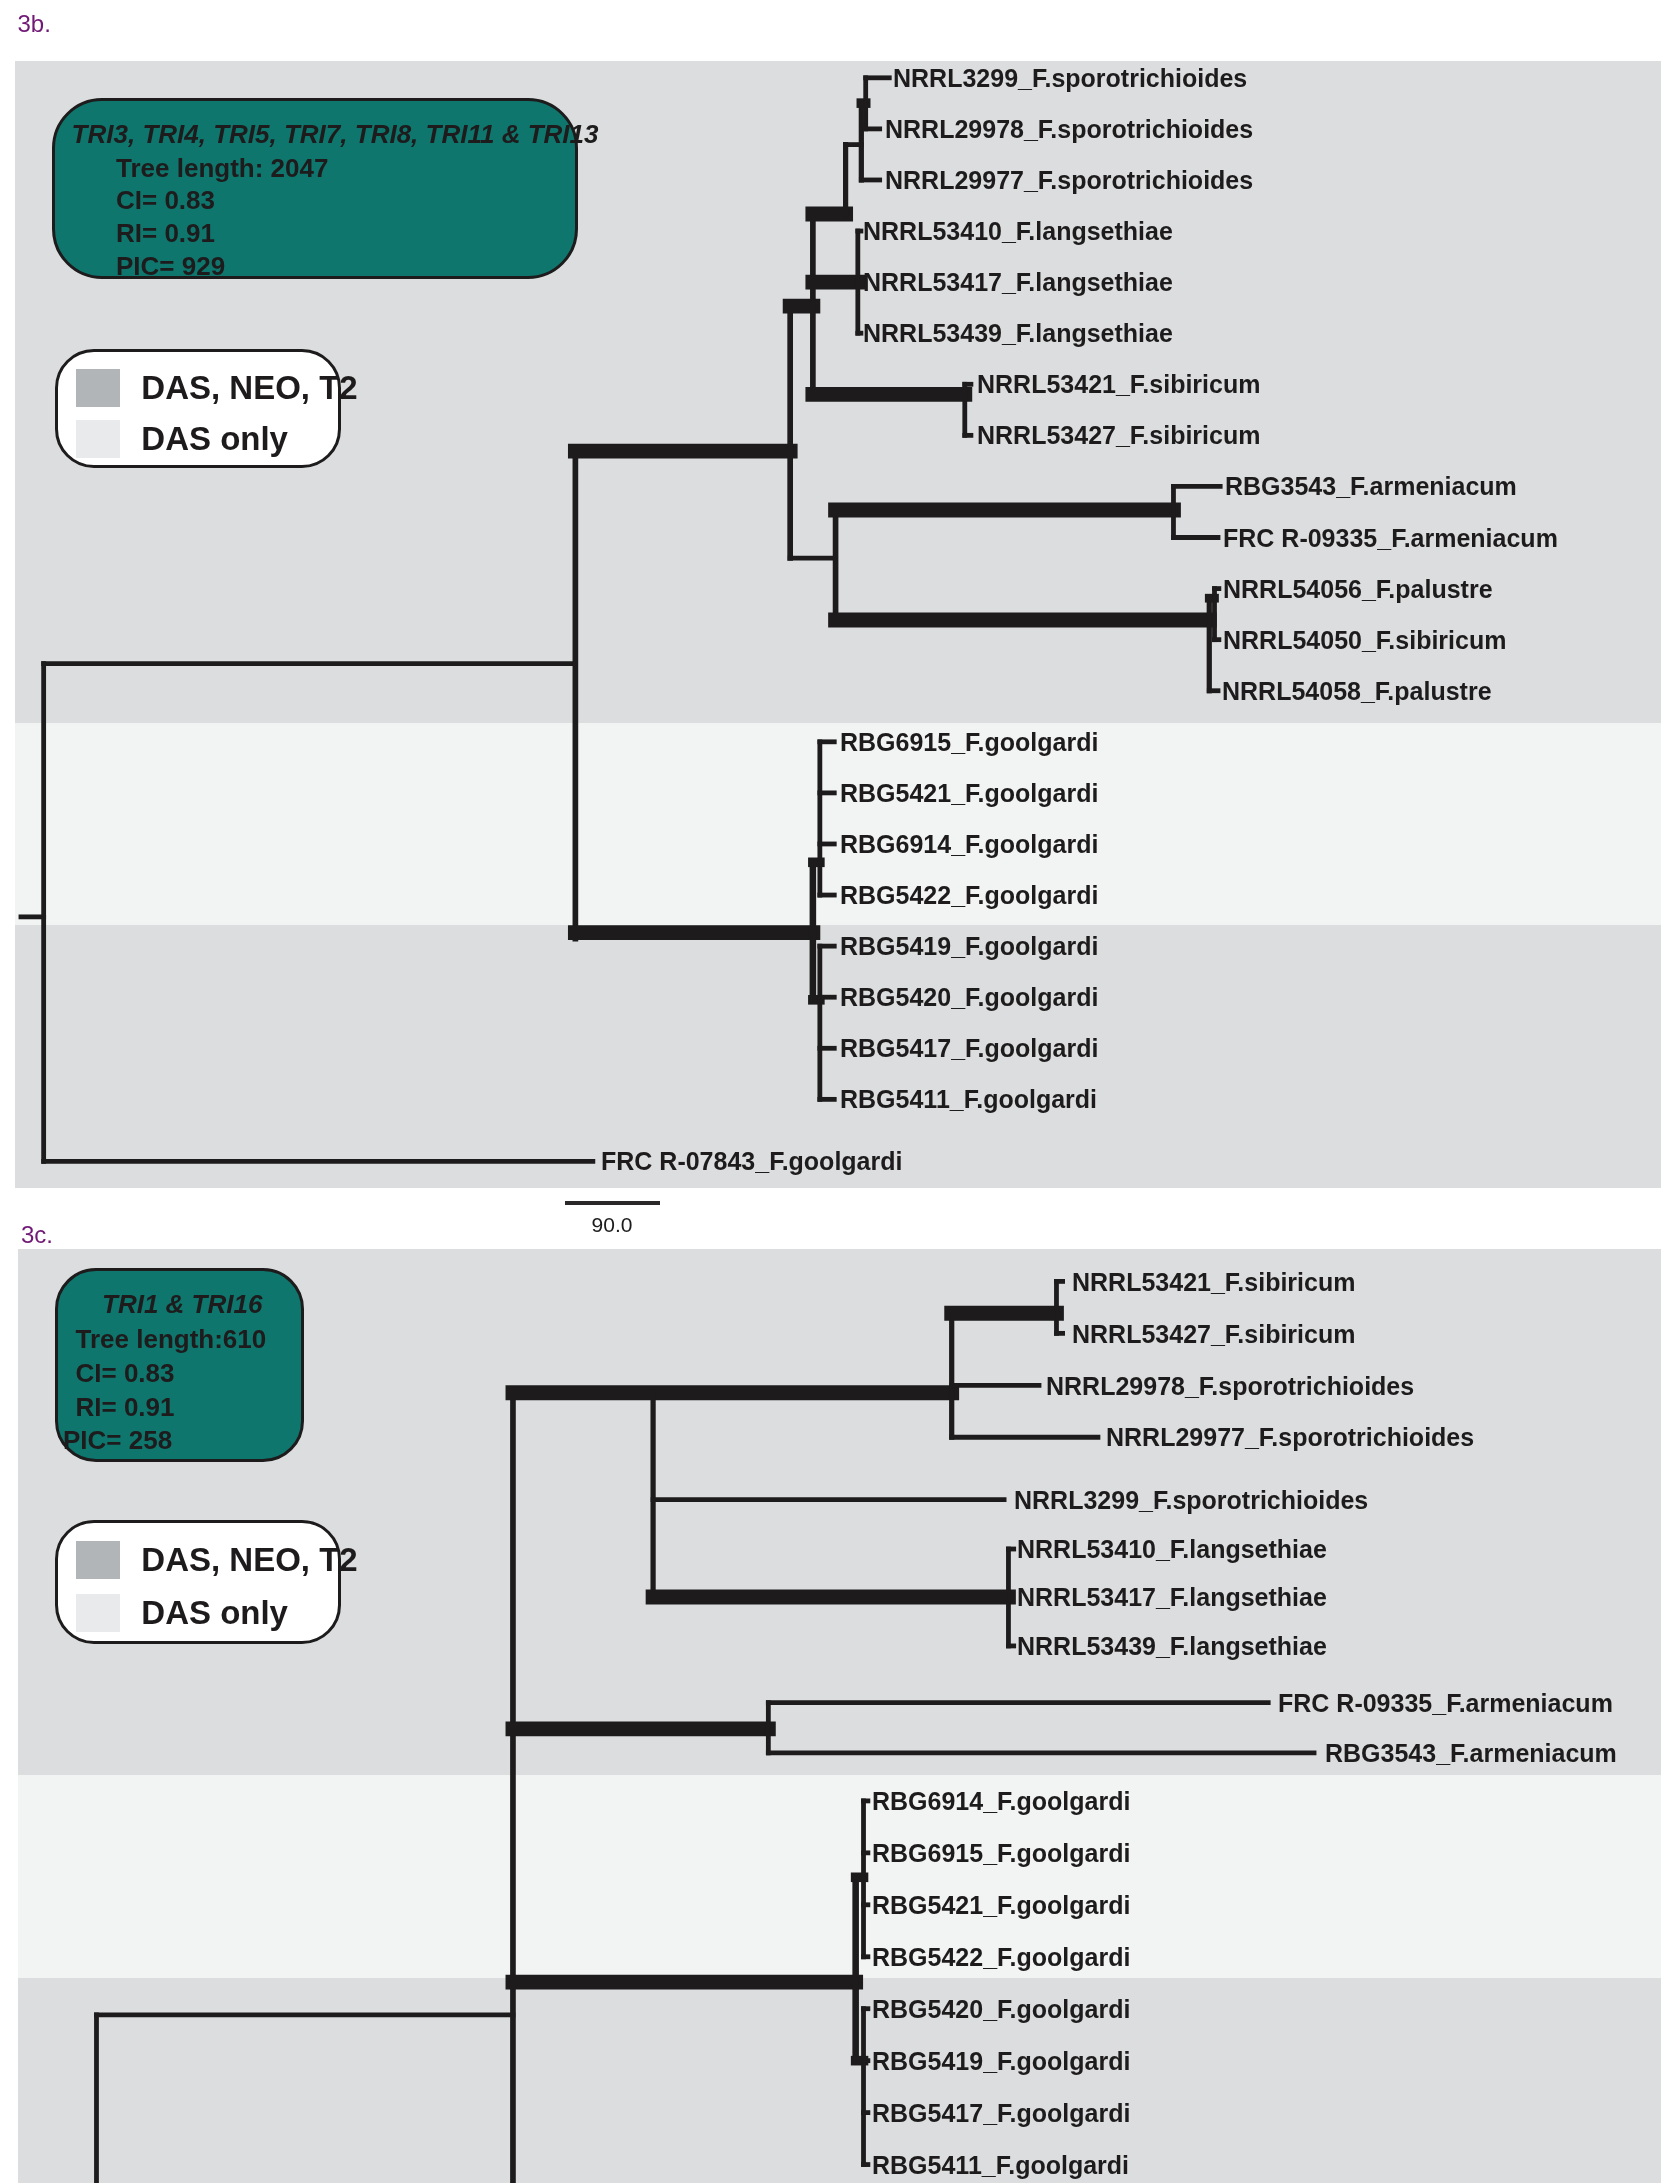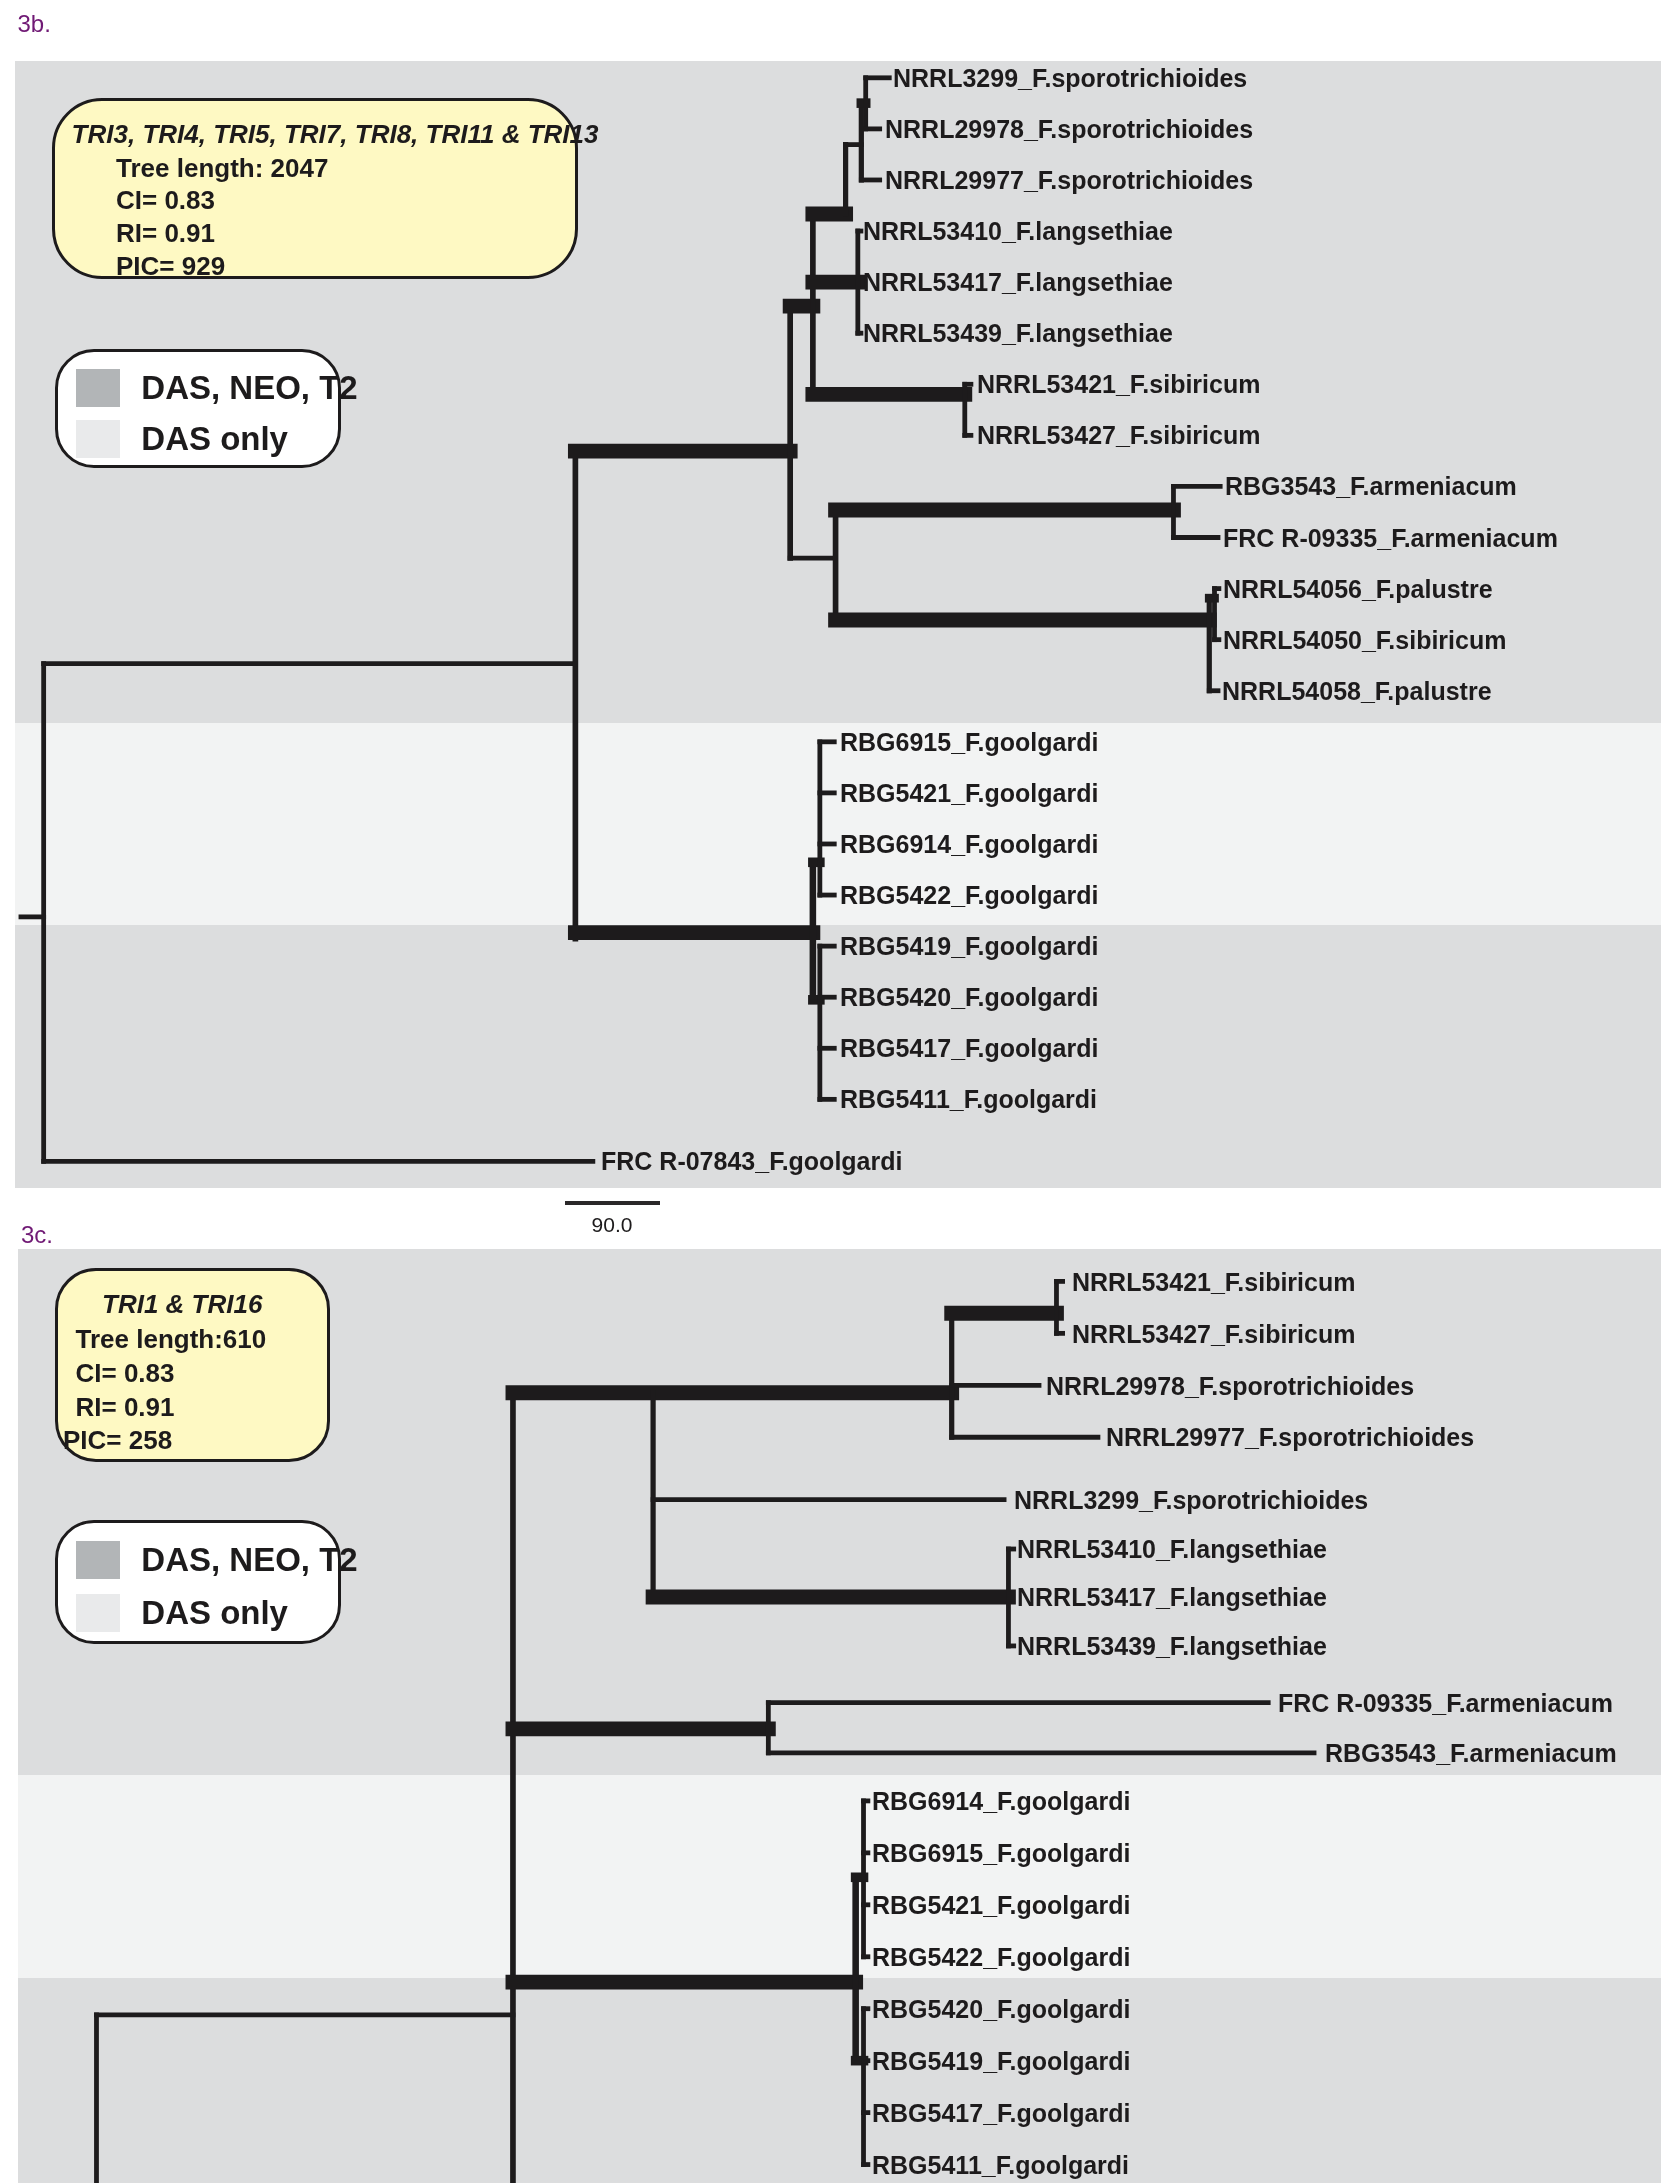--- a/index.html
+++ b/index.html
@@ -17,21 +17,21 @@
     position:absolute;
     font-weight:bold;font-size:25px;line-height:1;
     color:#1d1b1c;white-space:nowrap;
     transform:translateY(-50%);
     letter-spacing:0px;
   }
   .fig-tag{
     position:absolute;font-weight:normal;font-size:24px;color:#701a75;
   }
   .info-box{
-    position:absolute;background:#fef9c3;border:3.1px solid #1d1b1c;
+    position:absolute;background:#0f766e;border:3.1px solid #1d1b1c;
     box-sizing:border-box;color:#1d1b1c;
   }
   .info-box .ib-title{font-style:italic;font-weight:bold;font-size:26px;white-space:nowrap;}
   .info-box .ib-line{font-weight:bold;font-size:26px;white-space:nowrap;}
   .legend-box{
     position:absolute;background:#ffffff;border:3.1px solid #1d1b1c;
     box-sizing:border-box;color:#1d1b1c;
   }
   .legend-row{position:absolute;display:flex;align-items:center;}
   .legend-swatch{width:44px;height:38px;margin-right:21px;flex:0 0 auto;}
@@ -215,21 +215,21 @@
       <path d="M1175,5203 H2238" stroke-width="34"></path>
       <path d="M2238,5203 V5378" stroke-width="12"></path>
       <path d="M2238,5203 H2250" stroke-width="20"></path>
       <path d="M2250,5145 V5260" stroke-width="11"></path>
       <path d="M2250,5145 H2262" stroke-width="11"></path>
       <path d="M2250,5260 H2262" stroke-width="11"></path>
       <path d="M2238,5378 H2246" stroke-width="11"></path>
     </g>
   </svg>
 
-  <div class="info-box" style="left:55px;top:1268px;width:275px;height:194px;border-radius:41px;">
+  <div class="info-box" style="left:55px;top:1268px;width:249px;height:194px;border-radius:41px;">
     <div class="ib-title" style="position:absolute;left:44px;top:18.3px;">TRI1 &amp; TRI16</div>
     <div class="ib-line" style="position:absolute;left:17.5px;top:53px;">Tree length:610</div>
     <div class="ib-line" style="position:absolute;left:17.5px;top:87px;">CI= 0.83</div>
     <div class="ib-line" style="position:absolute;left:17.5px;top:121px;">RI= 0.91</div>
     <div class="ib-line" style="position:absolute;left:5px;top:154px;">PIC= 258</div>
   </div>
 
   <div class="legend-box" style="left:55px;top:1520px;width:286px;height:124px;border-radius:39px;">
     <div class="legend-row" style="left:18.3px;top:18.3px;">
       <div class="legend-swatch sw-dark"></div>

